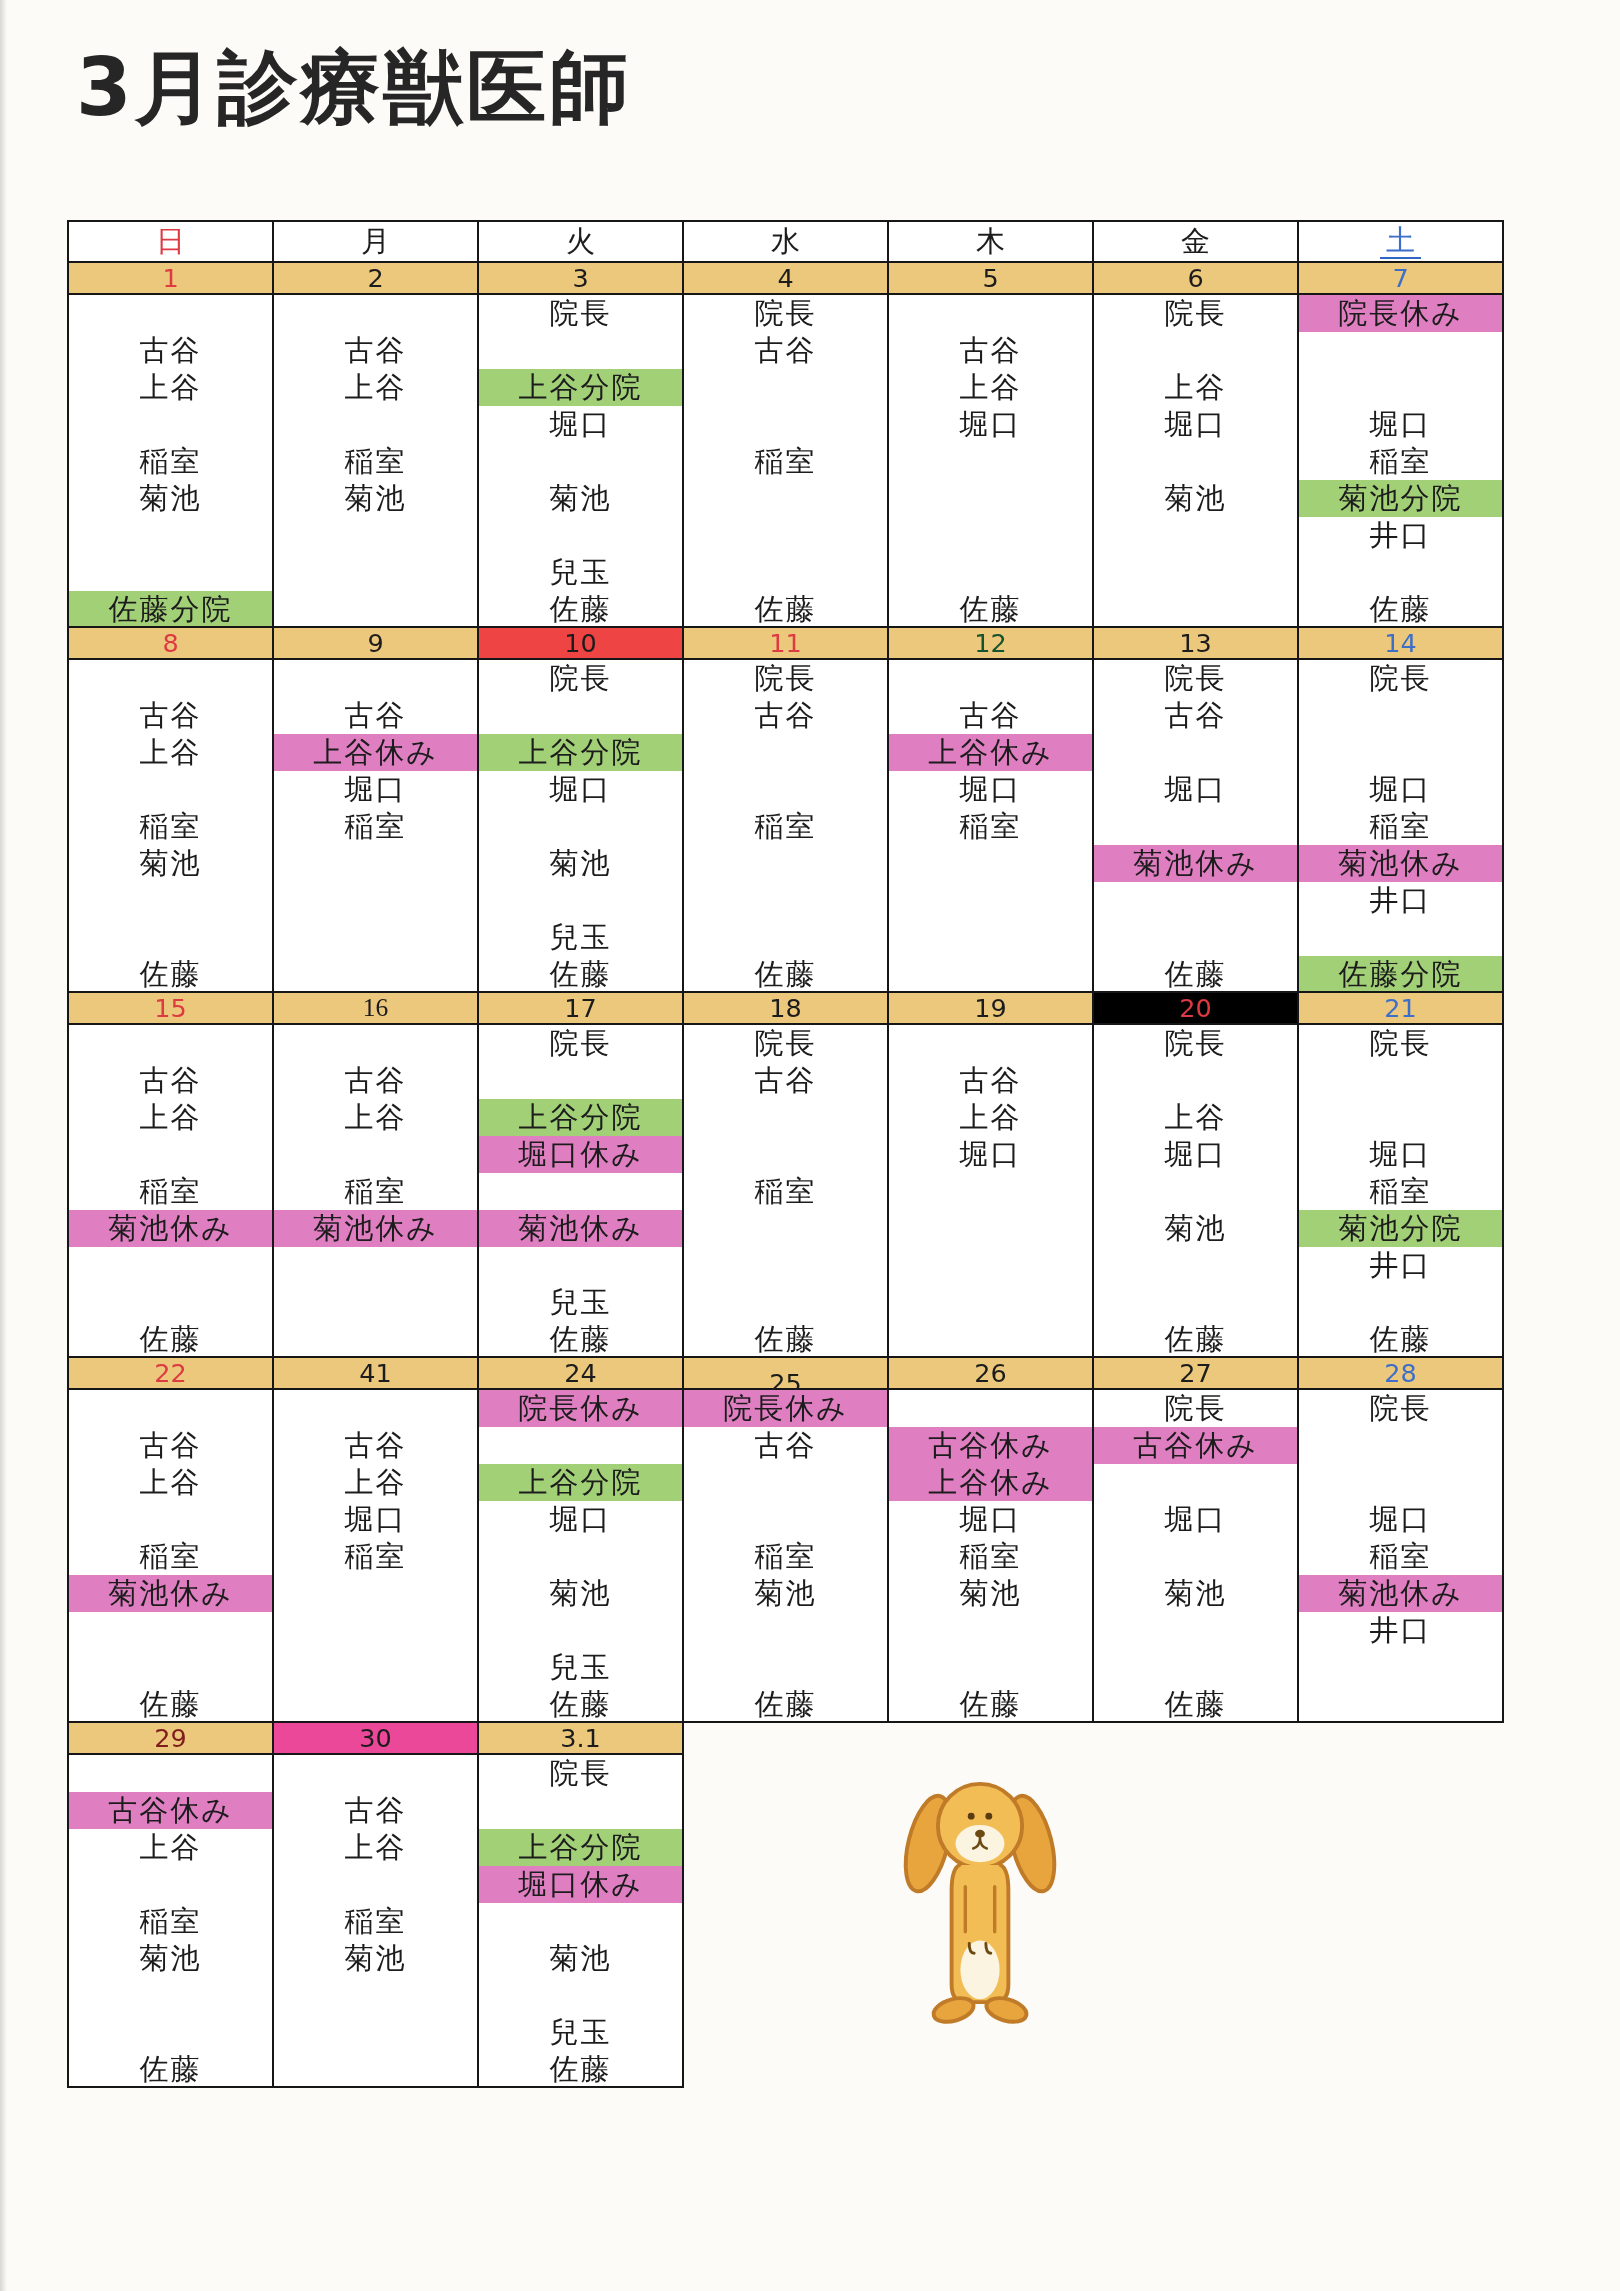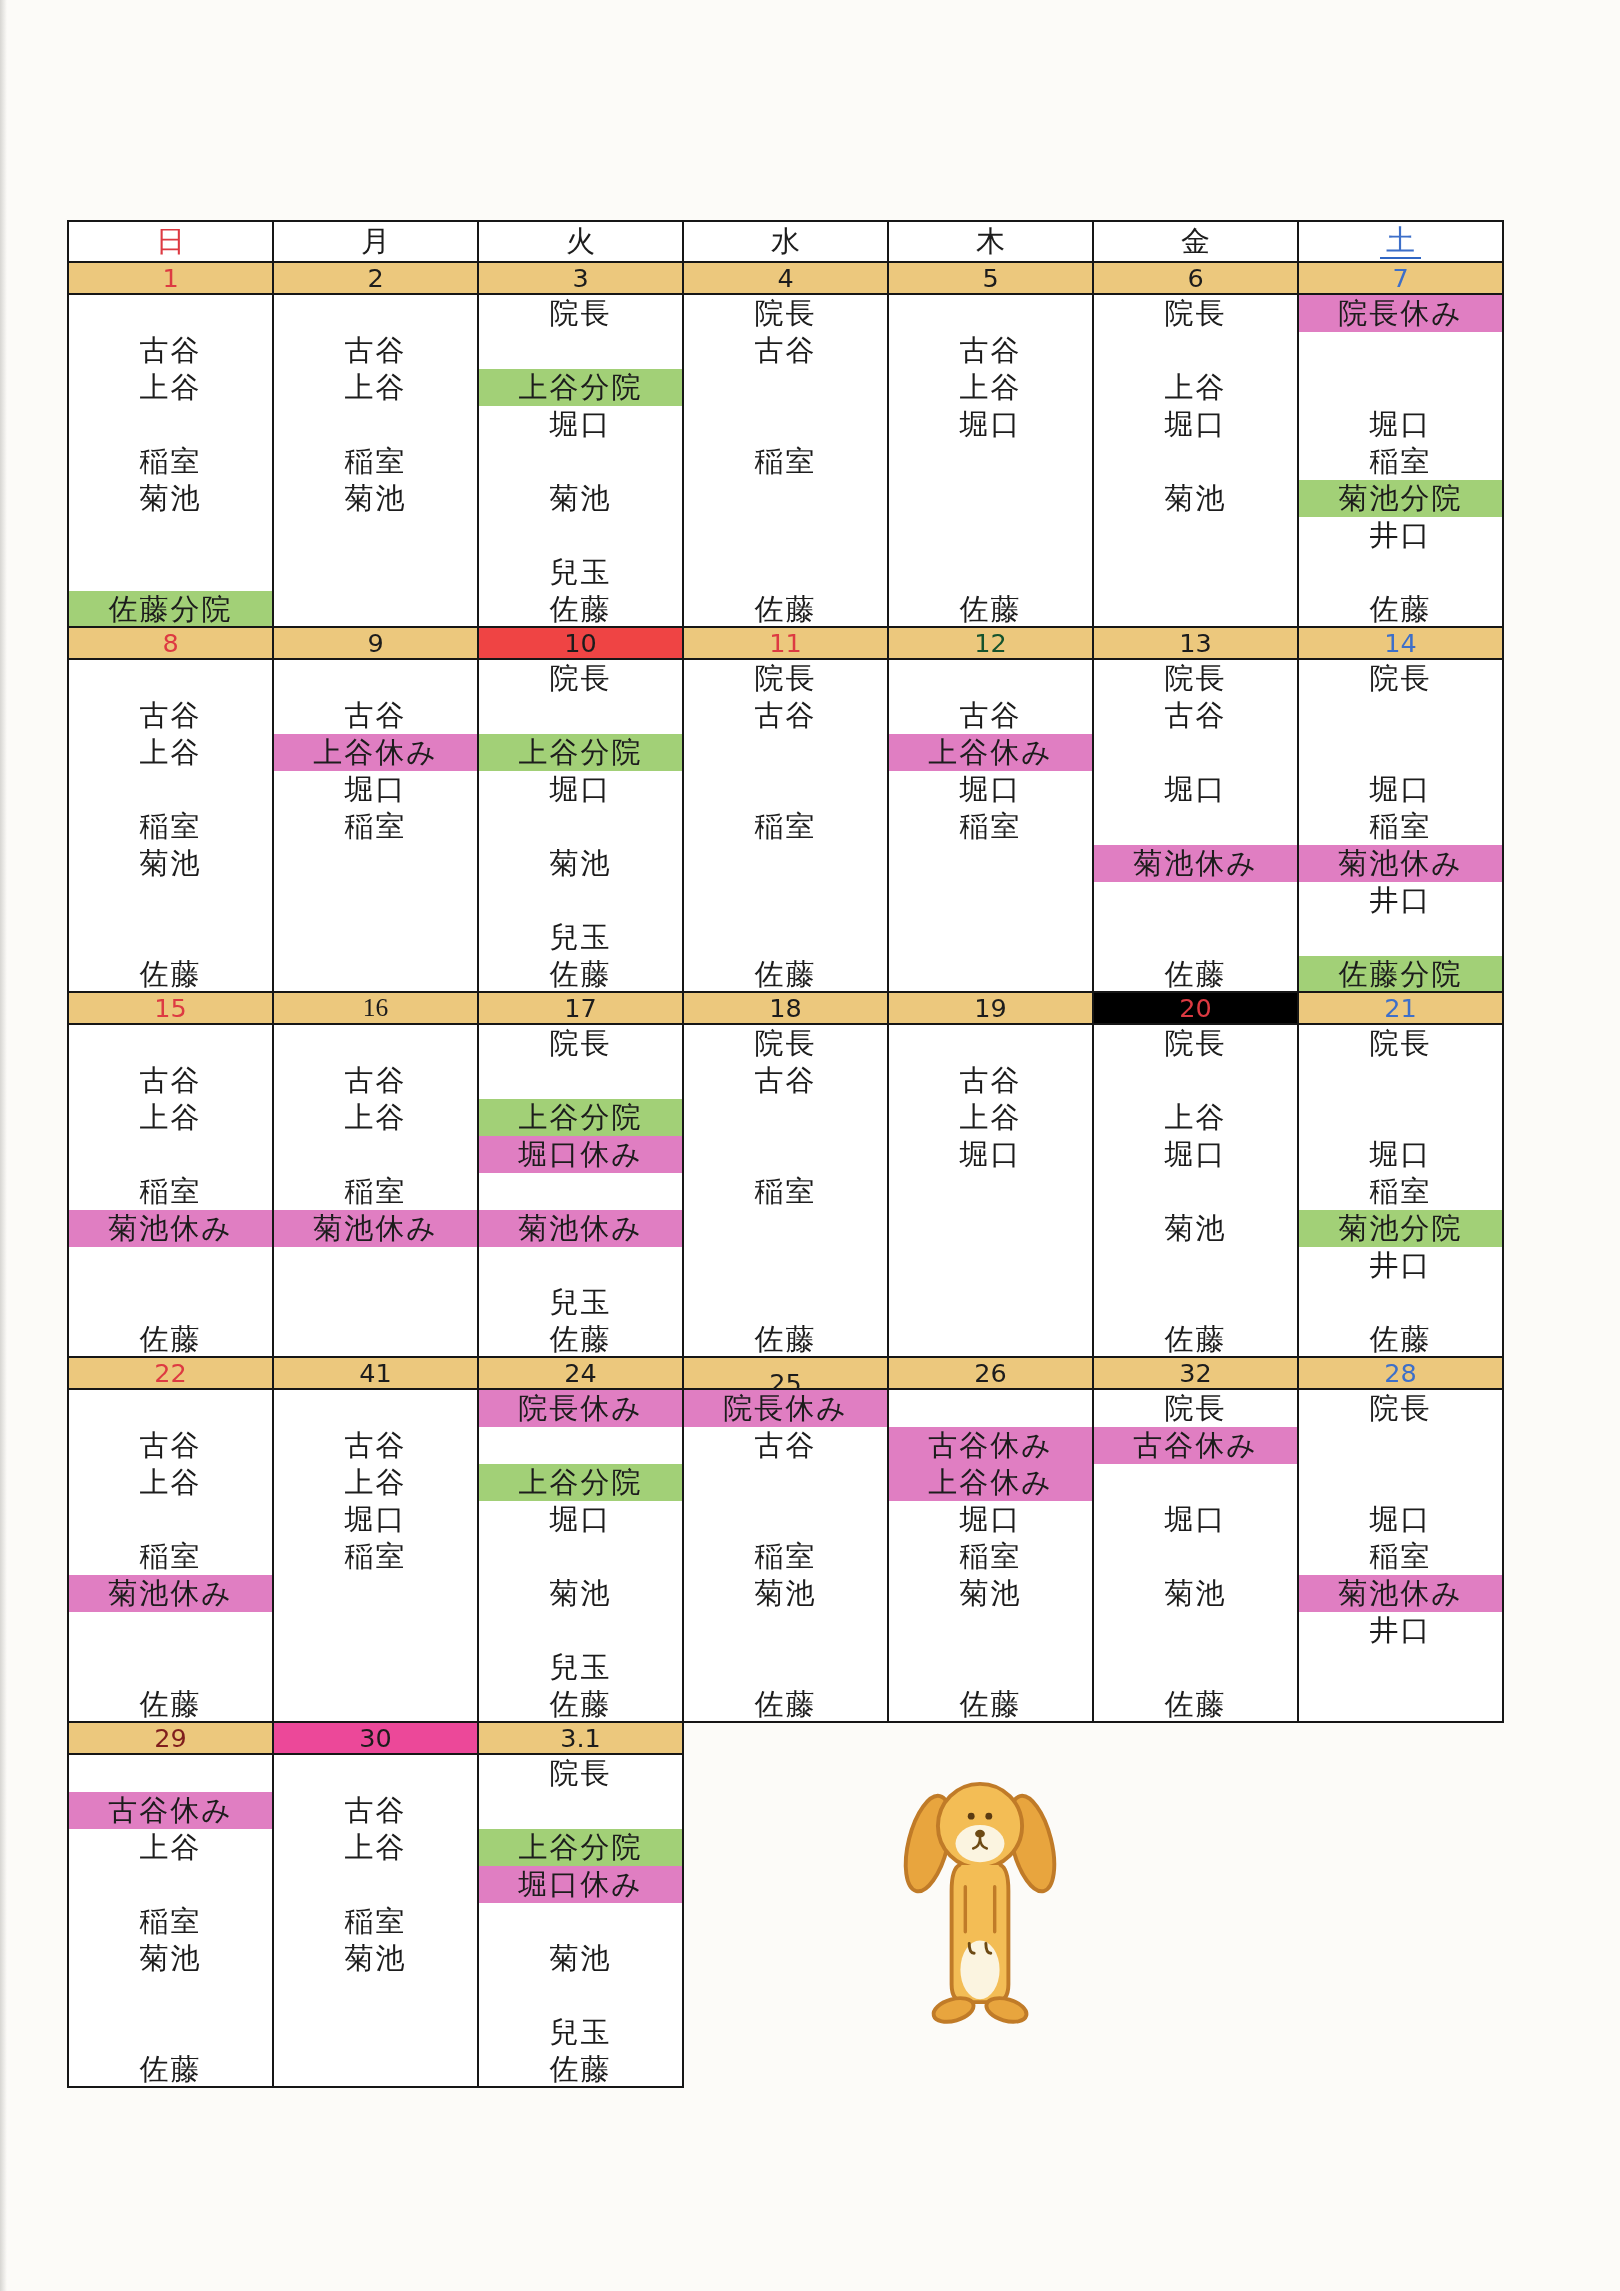--- a/index.html
+++ b/index.html
@@ -40,20 +40,21 @@
     white-space:nowrap;
   }
   .mascot { position:absolute; left:887px; top:1759px; width:186px; height:314px; }
 </style>
 </head>
 <body>
 
 <div class="page">
   <div class="scan-edge"></div>
 
+  <div class="title">3月診療獣医師</div>
 
   <div class="cal">
       <div class="row">
         <div class="cell hcell">
           <span class="wd" style="color: rgb(221, 58, 66);">日</span>
         </div>
         <div class="cell hcell">
           <span class="wd" style="color: rgb(28, 28, 28);">月</span>
         </div>
         <div class="cell hcell">
@@ -299,21 +300,21 @@
         <div class="cell dcell" style="background: rgb(236, 200, 125);">
           <span style="color: rgb(28, 28, 28);">24</span>
         </div>
         <div class="cell dcell" style="background: rgb(236, 200, 125);">
           <span style="color: rgb(28, 28, 28); margin-top: 20px;">25</span>
         </div>
         <div class="cell dcell" style="background: rgb(236, 200, 125);">
           <span style="color: rgb(28, 28, 28);">26</span>
         </div>
         <div class="cell dcell" style="background: rgb(236, 200, 125);">
-          <span style="color: rgb(28, 28, 28);">32</span>
+          <span style="color: rgb(28, 28, 28);">27</span>
         </div>
         <div class="cell dcell" style="background: rgb(236, 200, 125);">
           <span style="color: rgb(61, 111, 201);">28</span>
         </div>
       </div>
       <div class="row">
         <div class="cell bcell">
           <div class="entry" style="top: 37px;">古谷</div>
           <div class="entry" style="top: 74px;">上谷</div>
           <div class="entry" style="top: 148px;">稲室</div>

